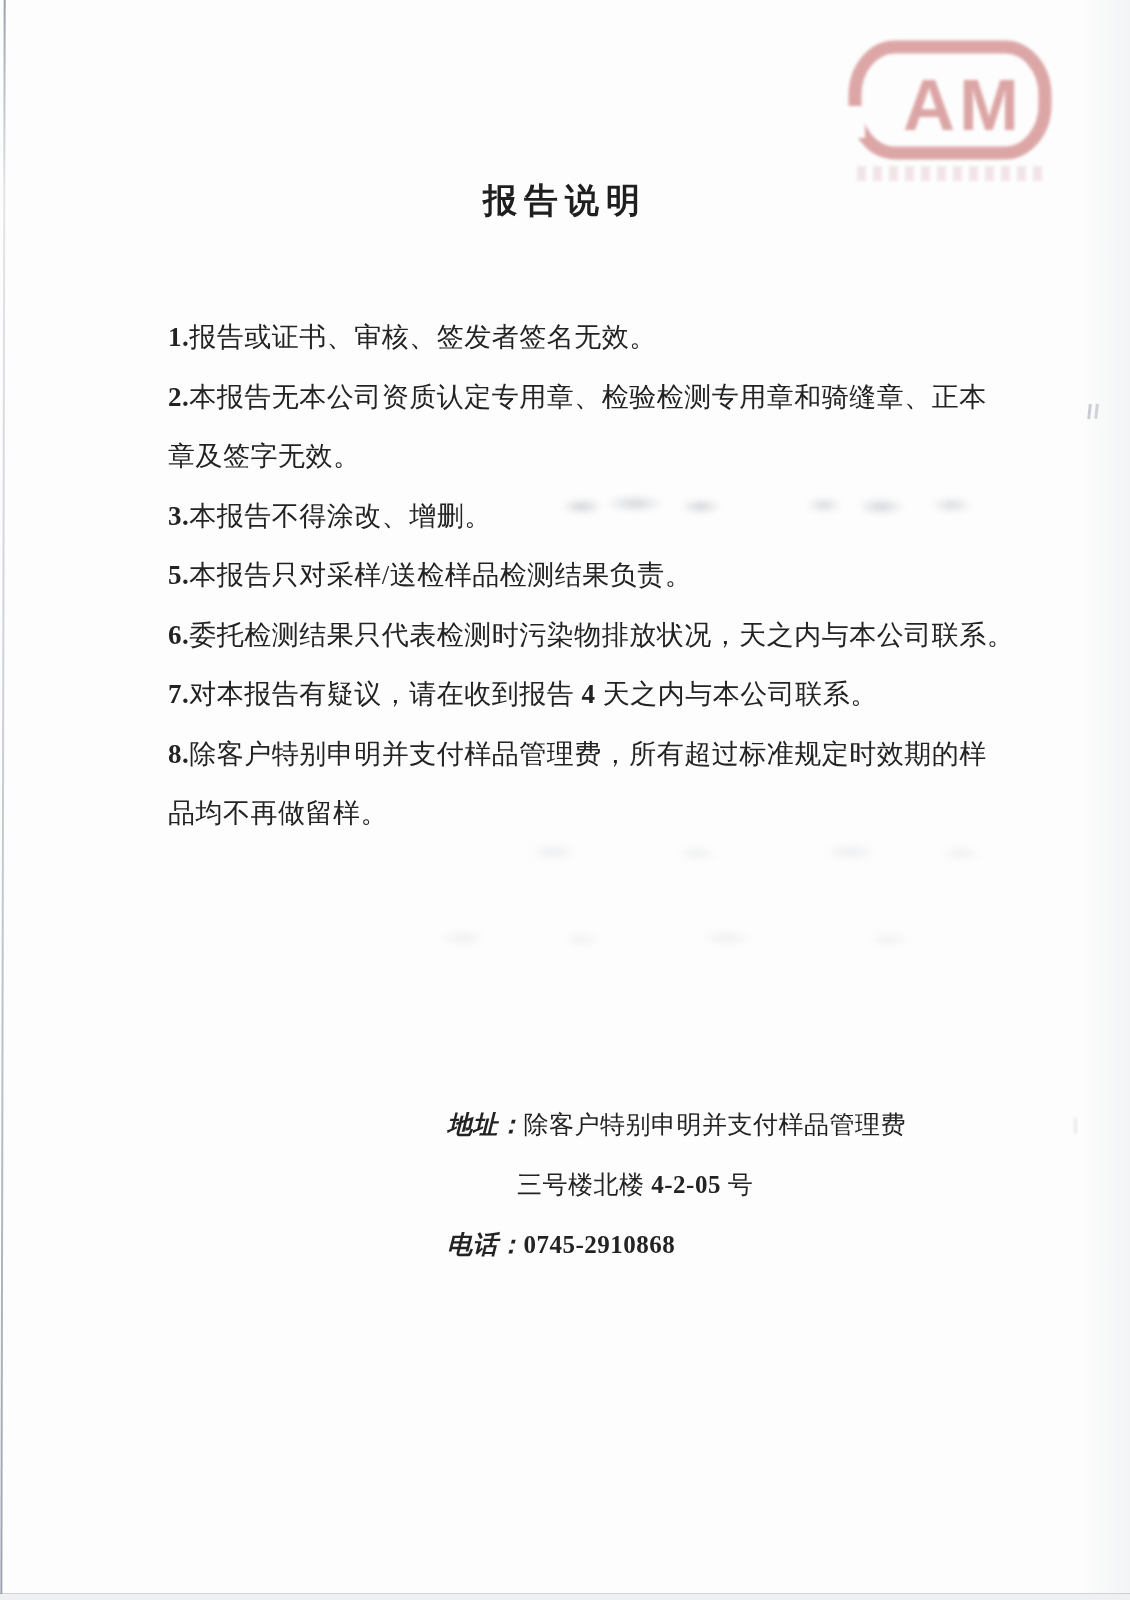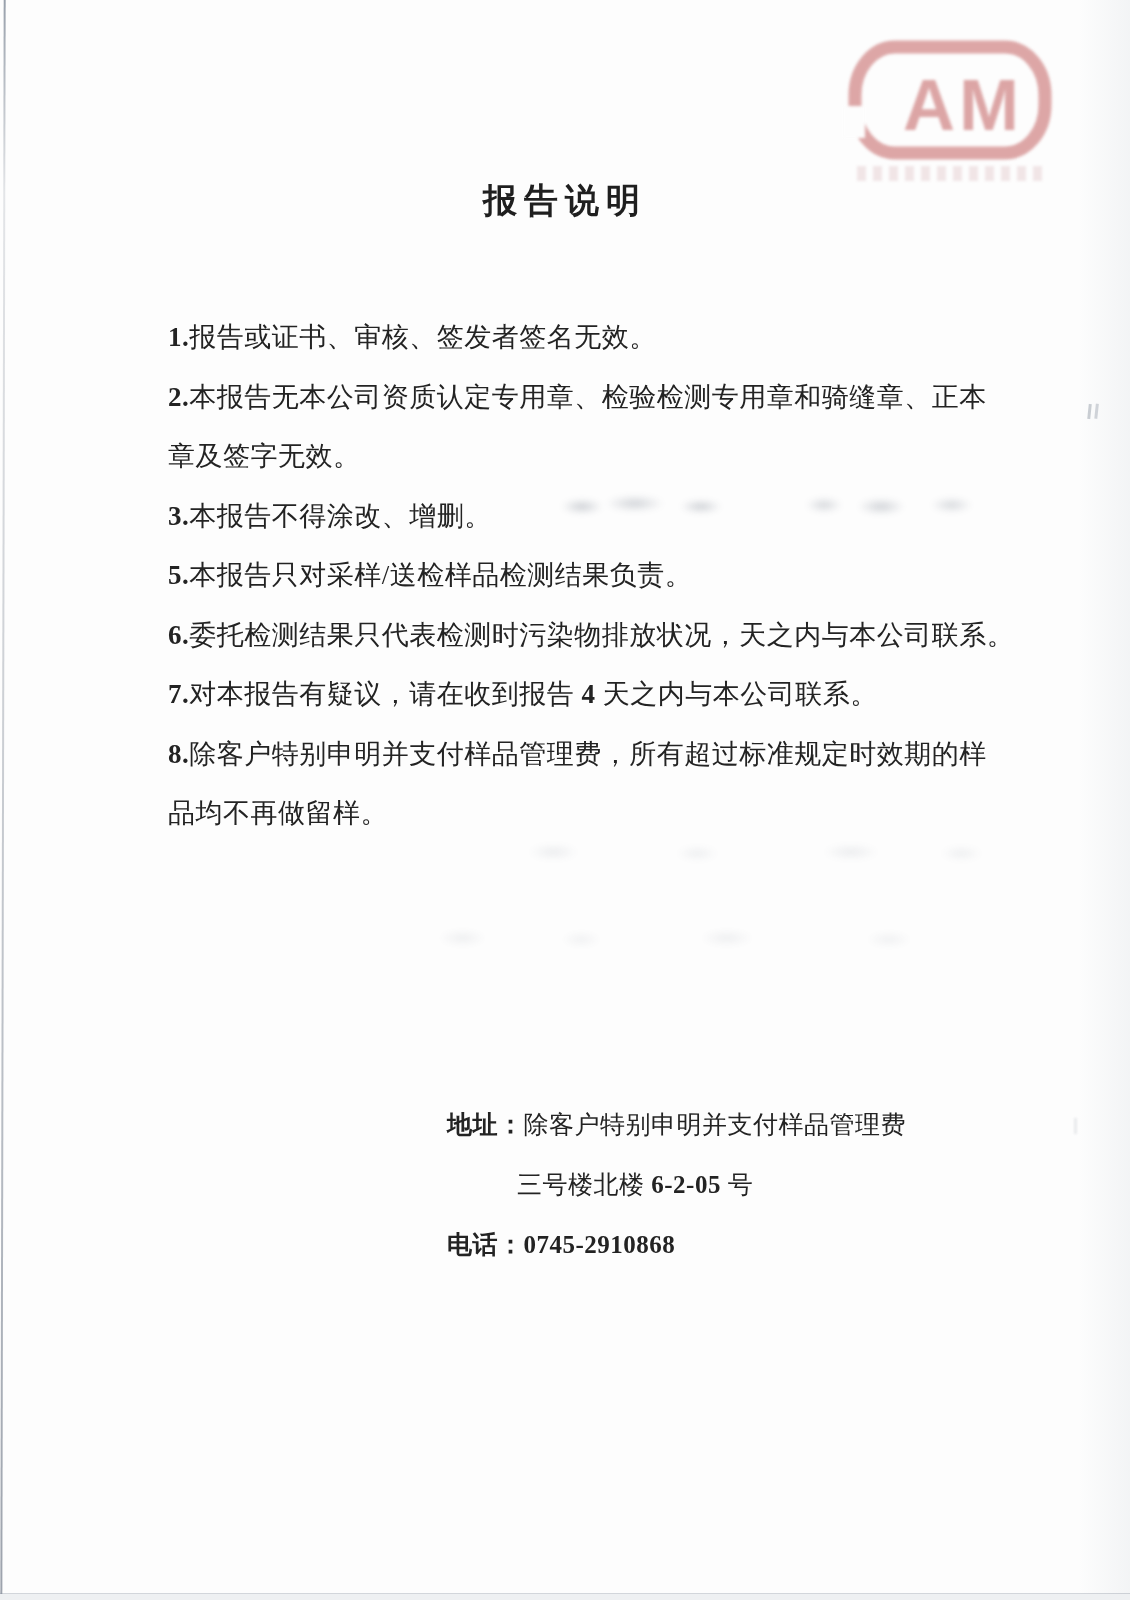--- a/index.html
+++ b/index.html
@@ -94,21 +94,21 @@
       radial-gradient(ellipse 38px 12px at 55% 50%, rgba(90,100,118,.4), transparent 70%),
       radial-gradient(ellipse 32px 11px at 85% 55%, rgba(90,100,118,.36), transparent 70%);
   }
 
   
   .contact {
     position: absolute; left: 447px; top: 1095px;
     font-size: 25px; line-height: 60px; letter-spacing: .5px;
   }
   .contact .row { display: block; white-space: nowrap; }
-  .contact .label { font-weight: 700; }
+  .contact .label { font-weight: 700; font-style: italic; }
   .contact .indent { padding-left: 70px; }
 </style>
 </head>
 <body>
 
 <div class="page">
 
   <div class="edge-left"></div>
   <div class="edge-right-band"></div>
   <div class="edge-bottom"></div>
@@ -137,17 +137,17 @@
     <div class="item"><span class="num">8.</span><span class="txt auto-bold">除客户特别申明并支付样品管理费，所有超过标准规定时效期的样
 品均不再做留样。</span></div>
   </div>
 
   <div class="ghost ghost-1"></div>
   <div class="ghost ghost-2"></div>
   <div class="ghost ghost-3"></div>
 
   <div class="contact">
     <div class="row"><span class="label">地址：</span><span class="auto-bold">除客户特别申明并支付样品管理费</span></div>
-    <div class="row indent"><span class="auto-bold">三号楼北楼 <b>6-2-05</b> 号</span></div>
+    <div class="row indent"><span class="auto-bold">三号楼北楼 <b>4-2-05</b> 号</span></div>
     <div class="row"><span class="label">电话：</span><span class="auto-bold"><b>0745-2910868</b></span></div>
   </div>
 
 </div>
 
 </body></html>

